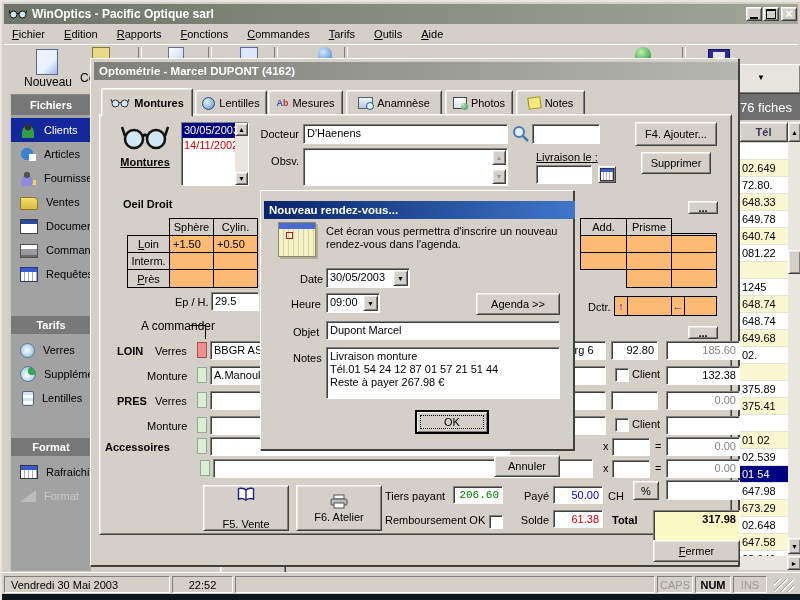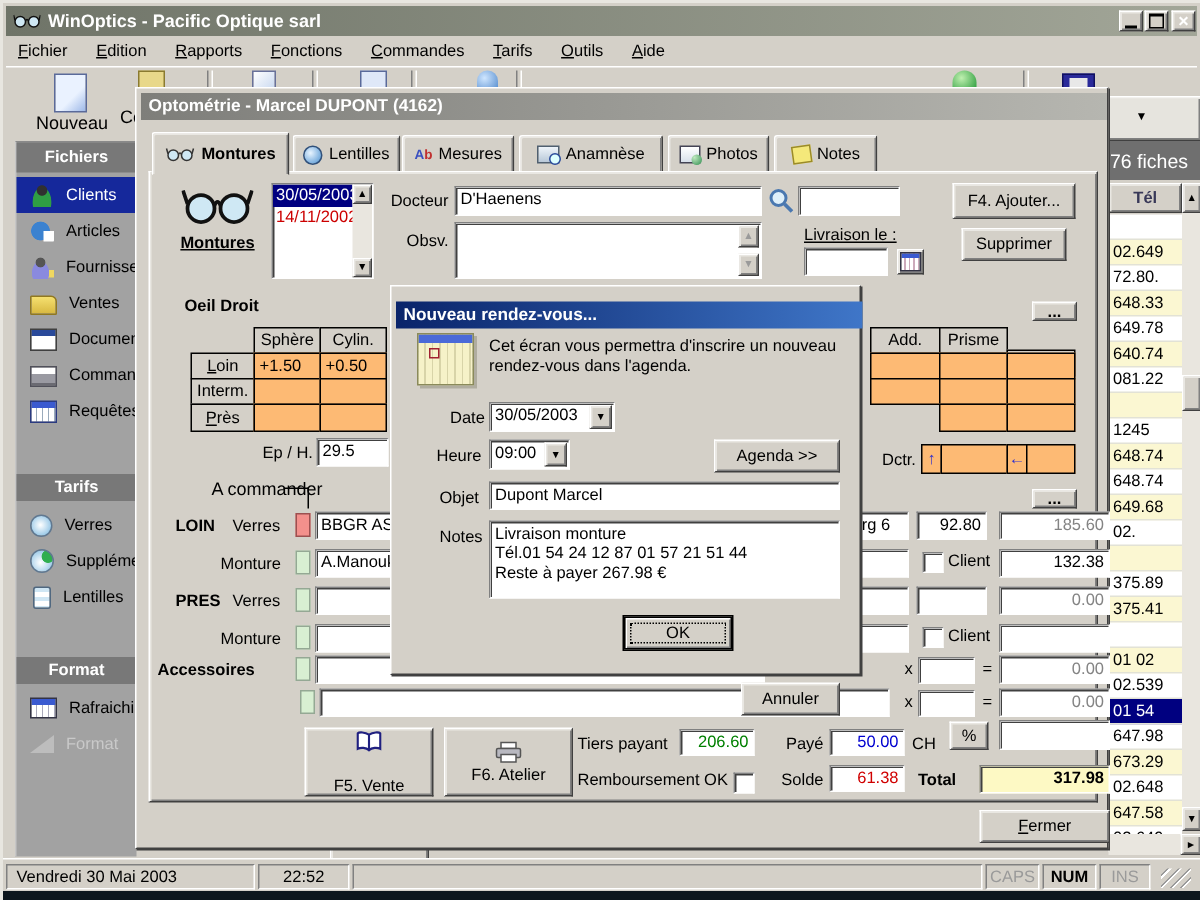--- a/index.html
+++ b/index.html
@@ -457,34 +457,34 @@
     </div>
     <div class="abs b3" style="left:205px;top:426px;width:86px;height:46px;flex-direction:column;gap:2px;">
       <svg width="18" height="15" viewBox="0 0 18 15">
           <rect x="4" y="1" width="10" height="4" fill="#fff" stroke="#555"></rect>
           <rect x="1" y="5" width="16" height="6" rx="1" fill="#b8b8c0" stroke="#555"></rect>
           <rect x="4" y="9" width="10" height="5" fill="#fff" stroke="#555"></rect>
         </svg>
       <span>F6. Atelier</span>
     </div>
     <span class="abs" style="left:294px;top:431px;">Tiers payant</span>
-    <div class="abs fld num" style="left:362px;top:427px;width:50px;height:18px;color:#008000;"><span>206.60</span></div>
+    <div class="abs fld num" style="left:362px;top:427px;width:50px;height:18px;color:#008000;font-family:Liberation Mono, monospace;"><span>206.60</span></div>
     <span class="abs" style="left:294px;top:455px;">Remboursement OK</span>
     <div class="abs sunken" style="left:398px;top:456px;width:12px;height:12px;"></div>
     <span class="abs" style="left:430px;top:431px;width:28px;text-align:right;">Payé</span>
     <div class="abs fld num" style="left:462px;top:427px;width:50px;height:18px;color:#0000d0;"><span>50.00</span></div>
     <span class="abs" style="left:517px;top:431px;">CH</span>
     <div class="abs b3" style="left:542px;top:422px;width:26px;height:19px;">
         <span>%</span>
       </div>
     <div class="abs fld" style="left:575px;top:421px;width:74px;height:20px;"></div>
     <span class="abs" style="left:426px;top:455px;width:32px;text-align:right;">Solde</span>
     <div class="abs fld num" style="left:462px;top:451px;width:50px;height:18px;color:#d00000;"><span>61.38</span></div>
     <span class="abs bold" style="left:521px;top:455px;">Total</span>
-    <div class="abs fld num bold" style="left:562px;top:451px;width:87px;height:19px;background:#fdf9c4;text-align:right;"><span>317.98</span></div>
+    <div class="abs fld num bold" style="left:562px;top:451px;width:87px;height:32px;background:#fdf9c4;text-align:right;"><span>317.98</span></div>
 
     <div class="abs b3" style="left:562px;top:481px;width:87px;height:22px;">
         <span class="fl">Fermer</span>
       </div>
   </div>
 
   <div class="abs raised" style="left:258px;top:188px;width:312px;height:258px;box-shadow:1px 1px 0 #404040;">
     <div class="abs tb-active" style="left:3px;top:10px;width:306px;height:18px;">
       <span>Nouveau rendez-vous...</span>
     </div>

